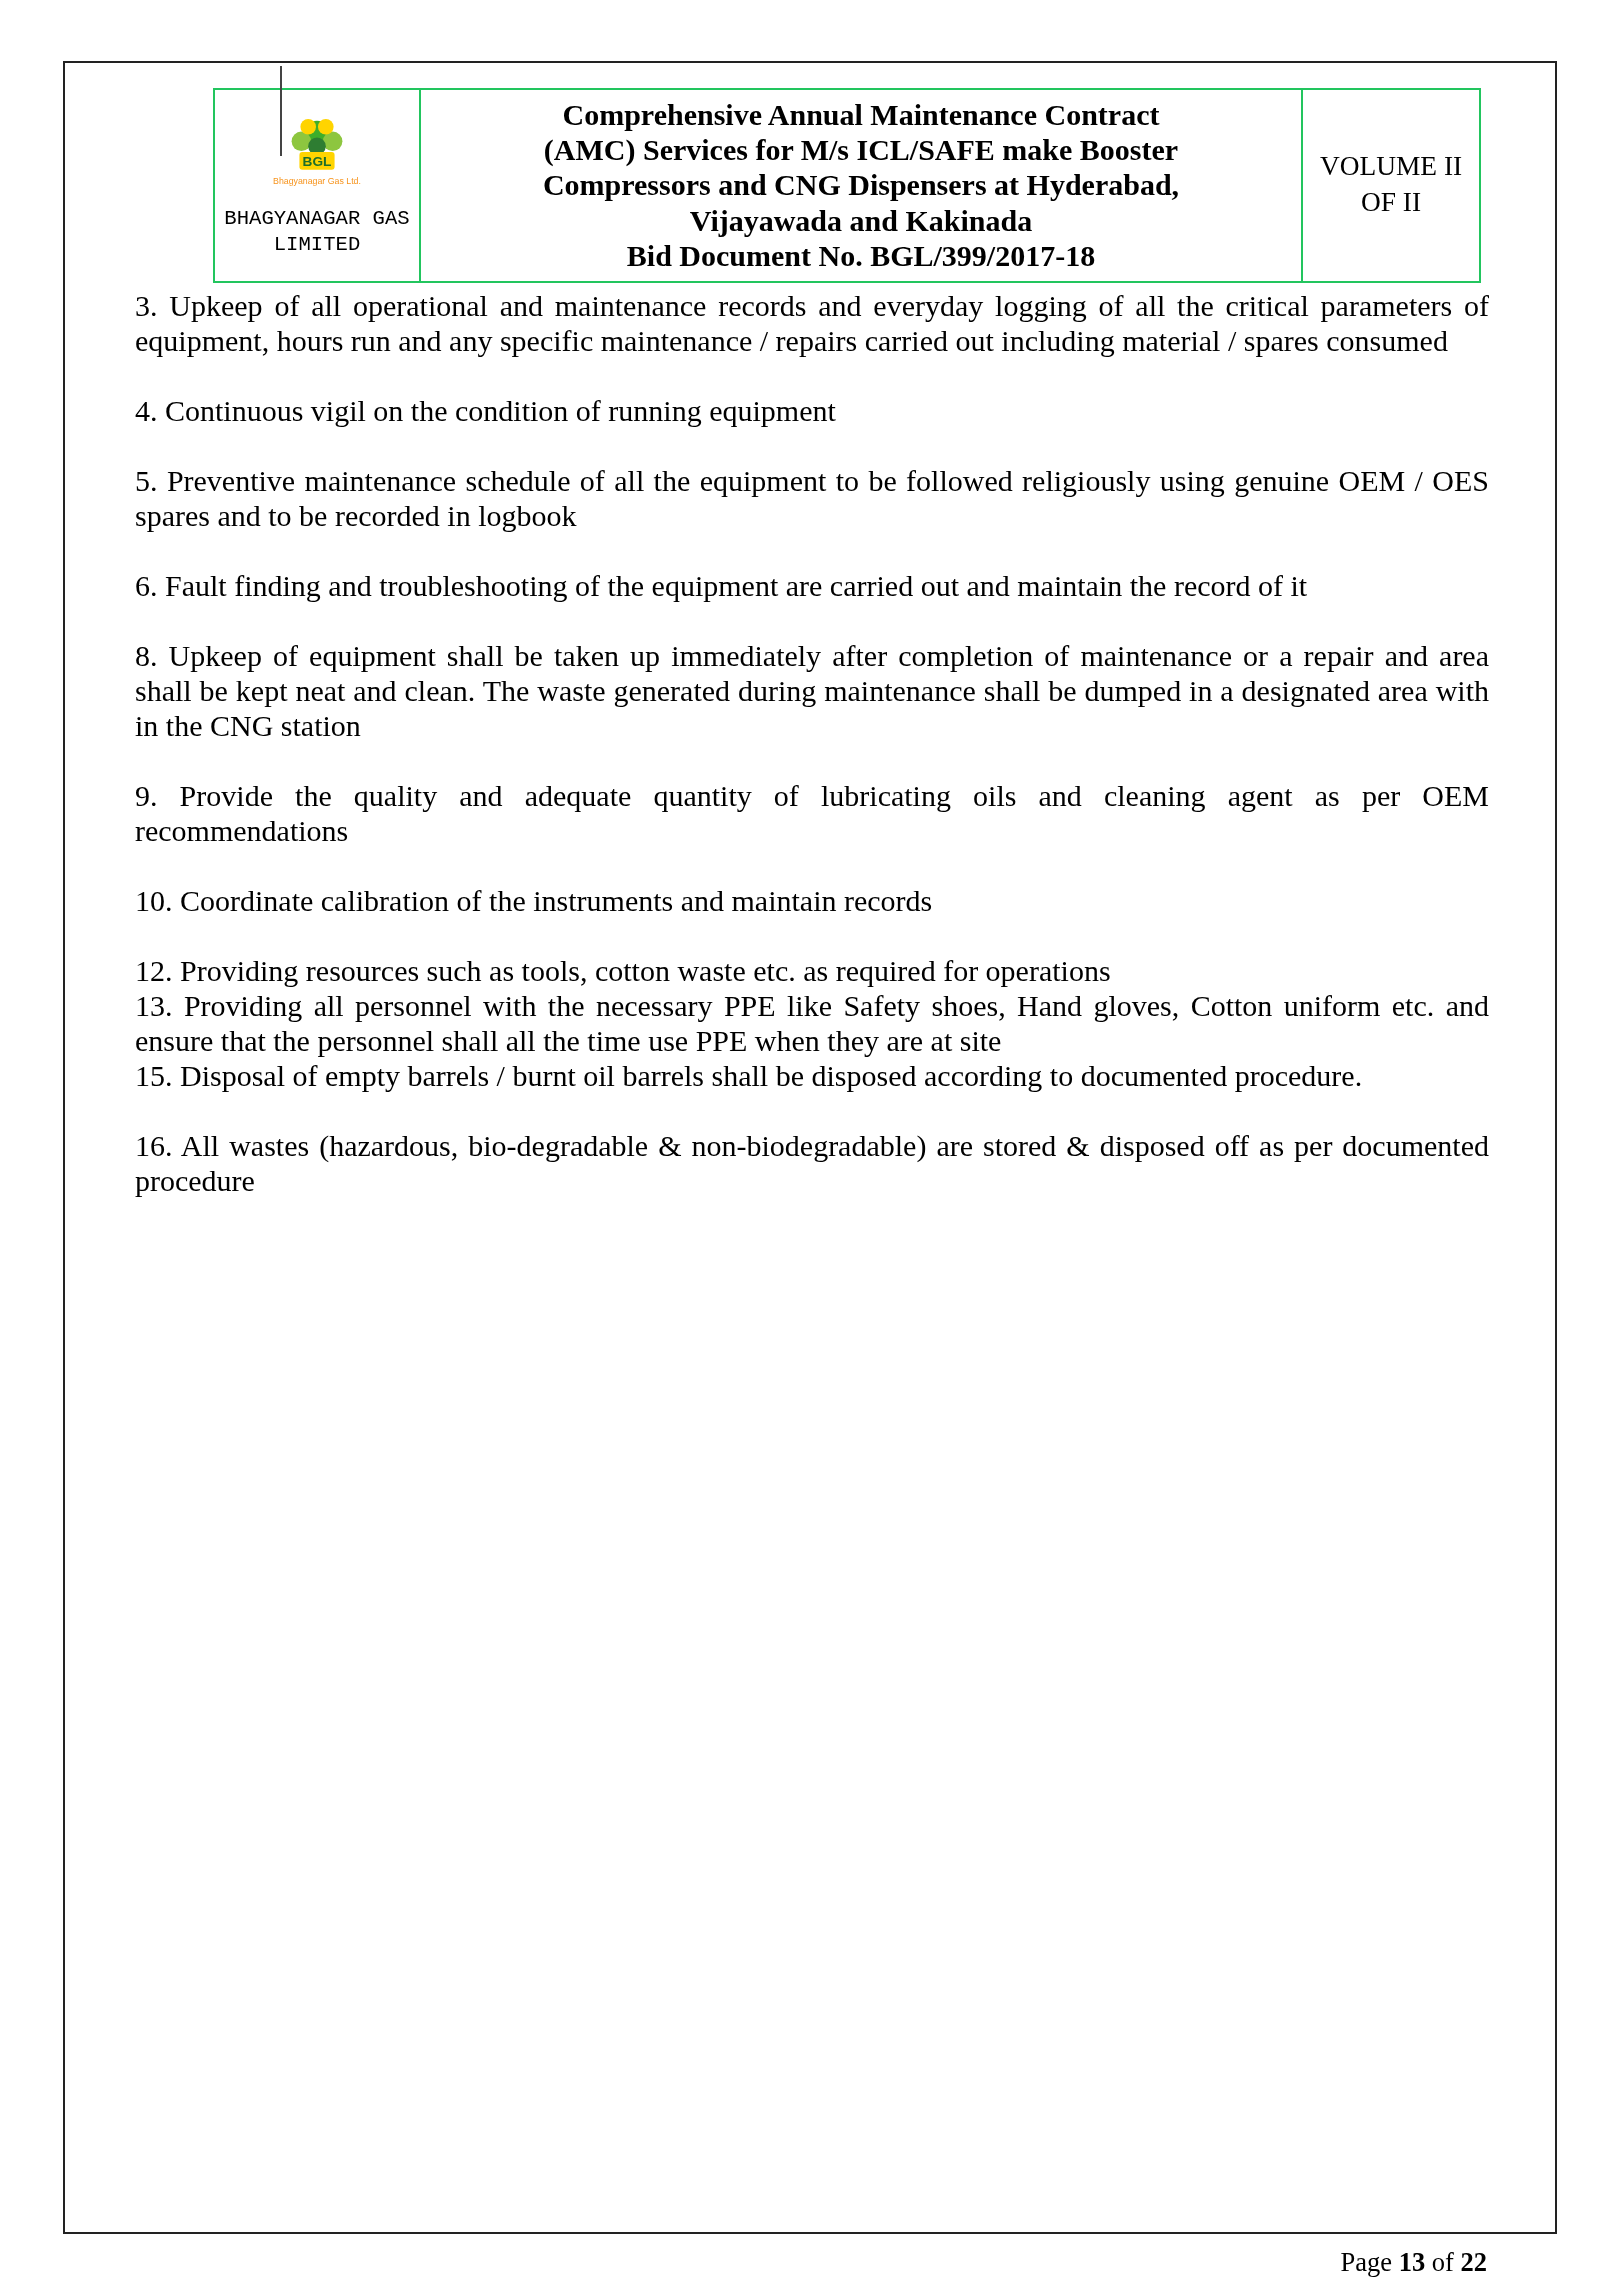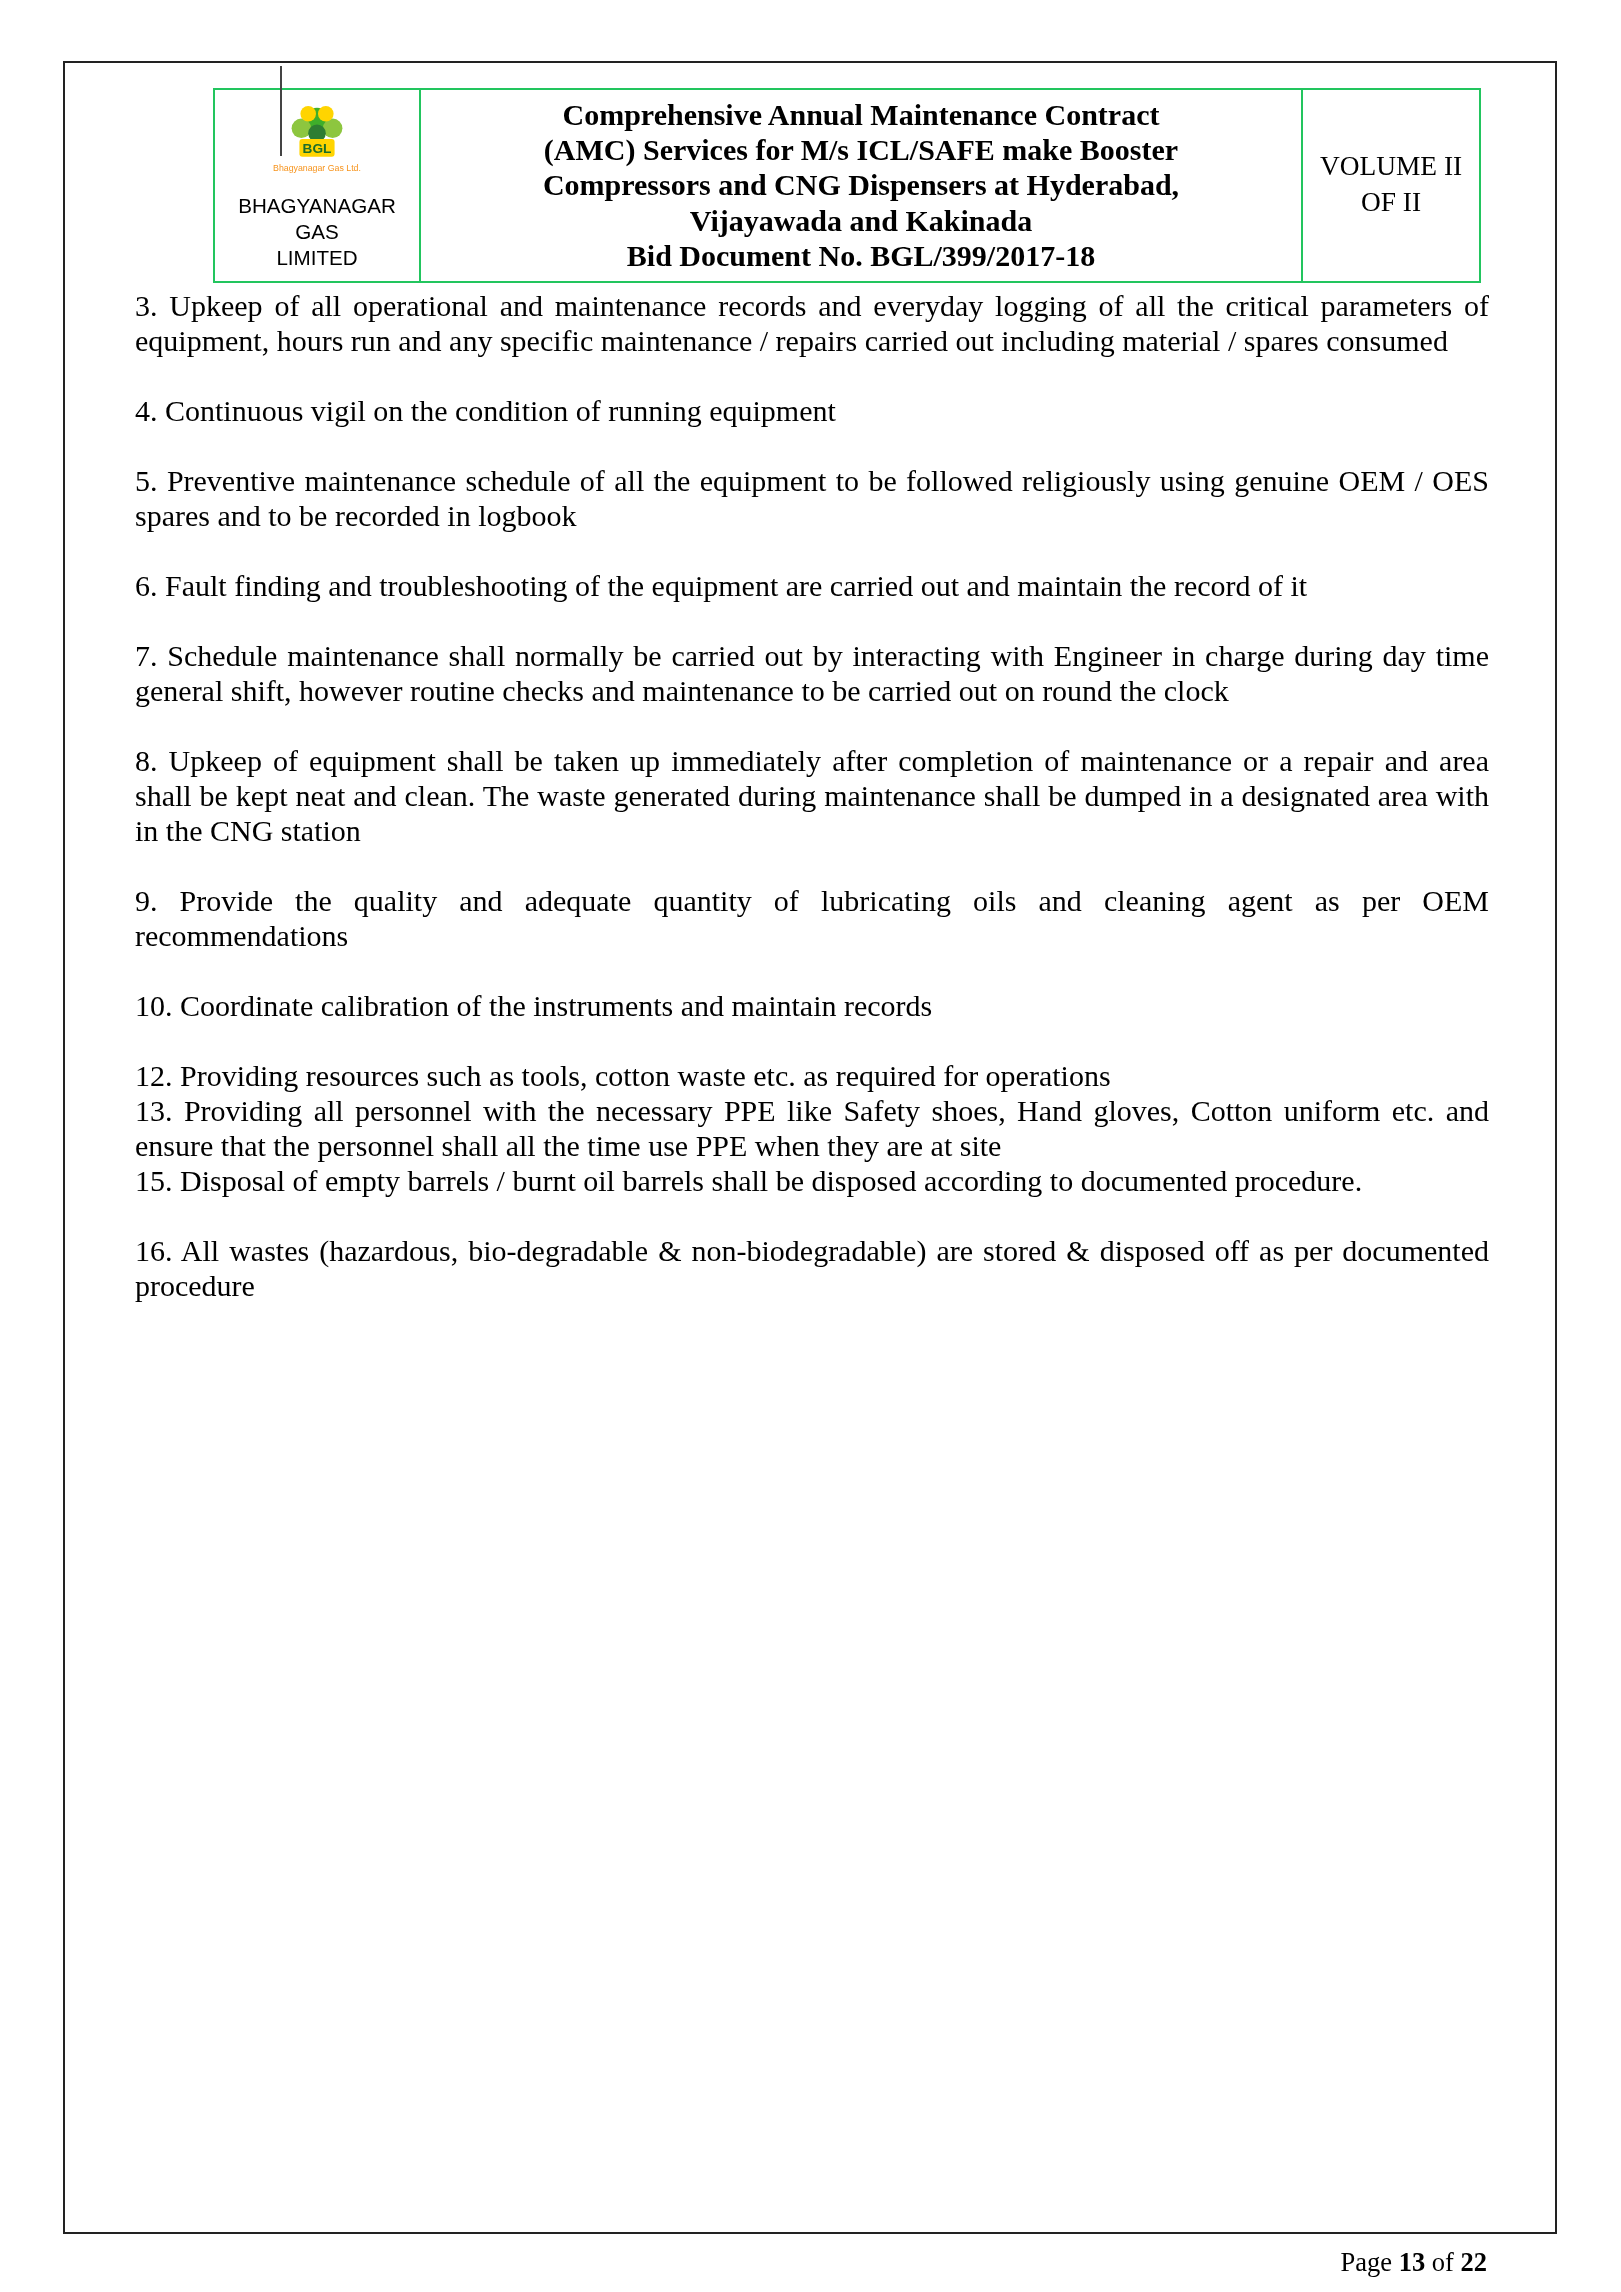--- a/index.html
+++ b/index.html
@@ -43,21 +43,21 @@
   }
   .logo-divider {
     position: absolute;
     left: 65px;
     top: -23.5px;
     height: 90px;
     width: 0;
     border-left: 2px solid #444444;
   }
   .org-name {
-    font-family: Liberation Sans, sans-serif;
+    font-family: Liberation Mono, monospace;
     font-size: 20.6px;
     line-height: 1.25;
     margin-top: 3.9px;
   }
   .title-cell {
     text-align: center;
     padding: 7.8px 9.8px;
   }
   .title-line, .bid-line {
     font-weight: bold;
@@ -133,21 +133,20 @@
         </td>
       </tr>
     </tbody>
       </table>
 
     <div class="content">
       <p class="first">3. Upkeep of all operational and maintenance records and everyday logging of all the critical parameters of equipment, hours run and any specific maintenance / repairs carried out including material / spares consumed</p>
       <p>4. Continuous vigil on the condition of running equipment</p>
       <p>5. Preventive maintenance schedule of all the equipment to be followed religiously using genuine OEM / OES spares and to be recorded in logbook</p>
       <p>6. Fault finding and troubleshooting of the equipment are carried out and maintain the record of it</p>
-      <p>7. Schedule maintenance shall normally be carried out by interacting with Engineer in charge during day time general shift, however routine checks and maintenance to be carried out on round the clock</p>
       <p>8. Upkeep of equipment shall be taken up immediately after completion of maintenance or a repair and area shall be kept neat and clean. The waste generated during maintenance shall be dumped in a designated area with in the CNG station</p>
       <p>9. Provide the quality and adequate quantity of lubricating oils and cleaning agent as per OEM recommendations</p>
       <p>10. Coordinate calibration of the instruments and maintain records</p>
       <p>12. Providing resources such as tools, cotton waste etc. as required for operations</p>
       <p class="tight">13. Providing all personnel with the necessary PPE like Safety shoes, Hand gloves, Cotton uniform etc. and ensure that the personnel shall all the time use PPE when they are at site</p>
       <p class="tight">15. Disposal of empty barrels / burnt oil barrels shall be disposed according to documented procedure.</p>
       <p>16. All wastes (hazardous, bio-degradable &amp; non-biodegradable) are stored &amp; disposed off as per documented procedure</p>
     </div>
 
   </div>

